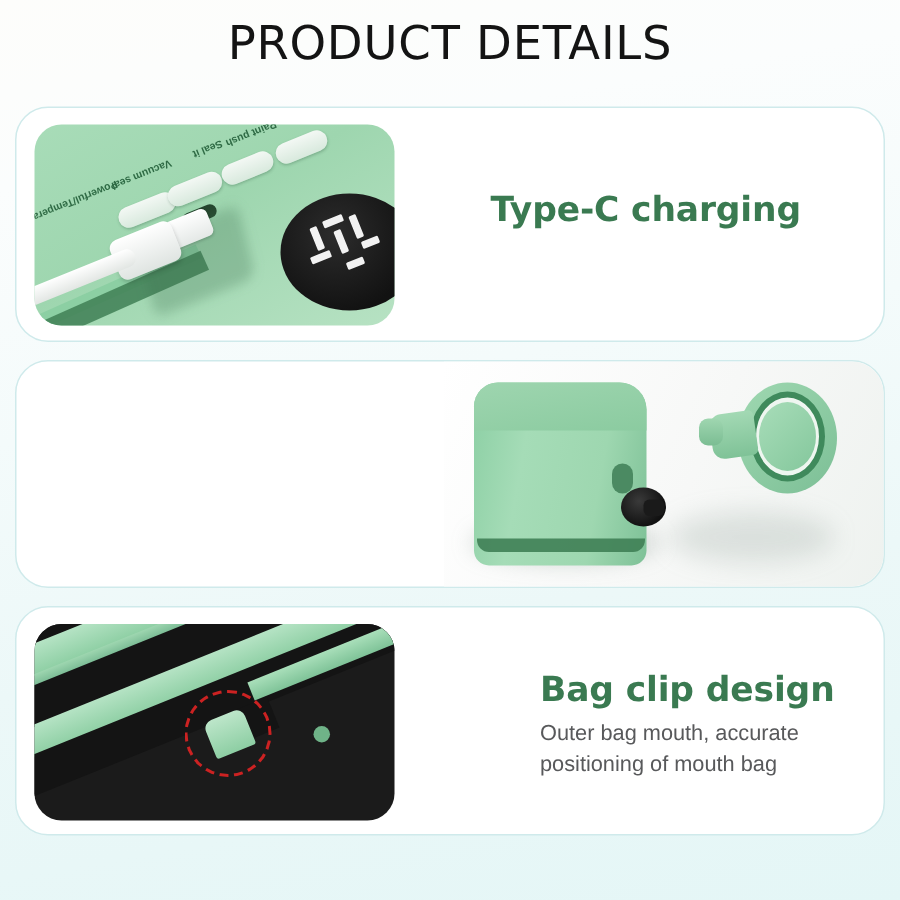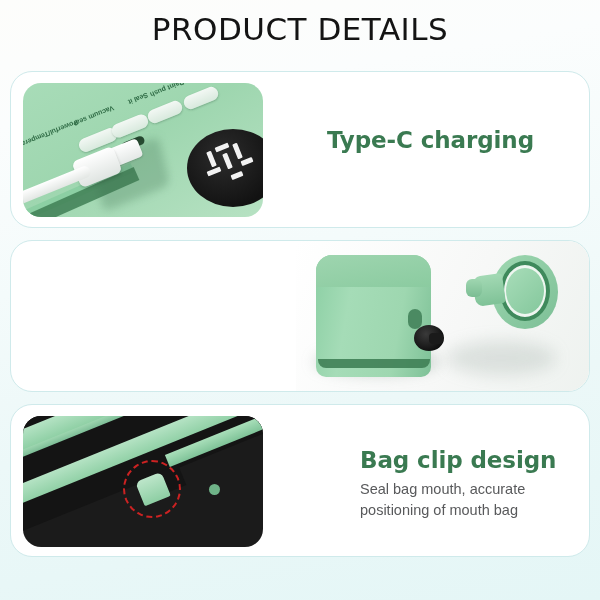--- a/index.html
+++ b/index.html
@@ -418,17 +418,17 @@
     <div class="ridge"></div>
     <div class="notch"></div>
     <div class="tab"></div>
     <div class="dot"></div>
     <div class="highlight-circle"></div>
   </div>
 
   <div class="txt" id="text-3">
     <div class="heading">Bag clip design</div>
     <div class="desc">
-      <div>Seal bag mouth, accurate</div>
+      <div>Outer bag mouth, accurate</div>
       <div>positioning of mouth bag</div>
     </div>
   </div>
 </div>
 
 </body></html>

